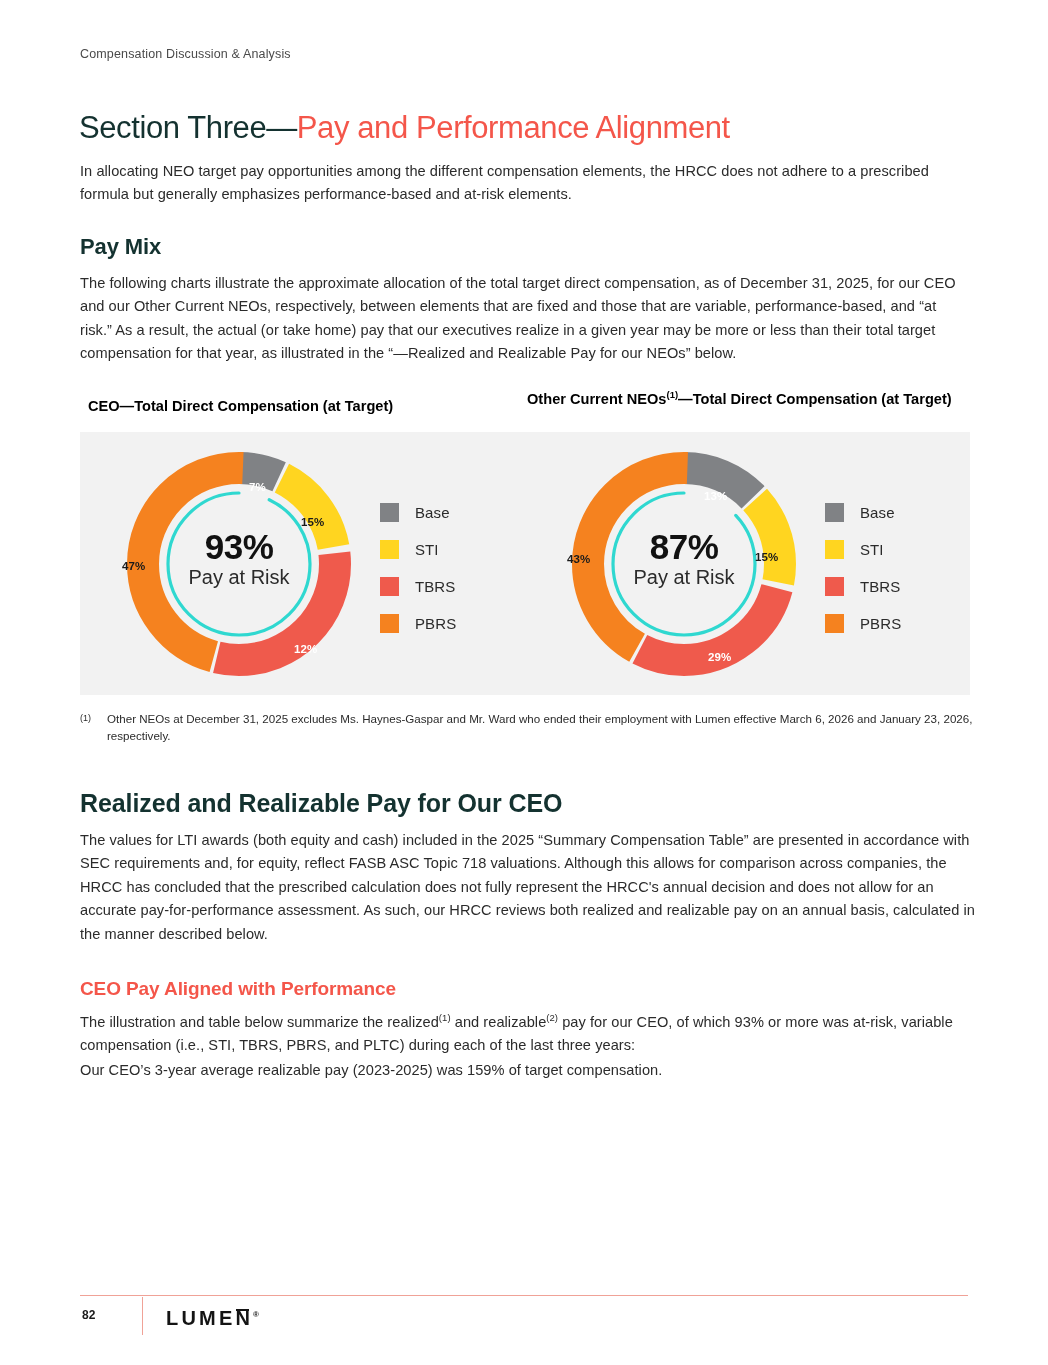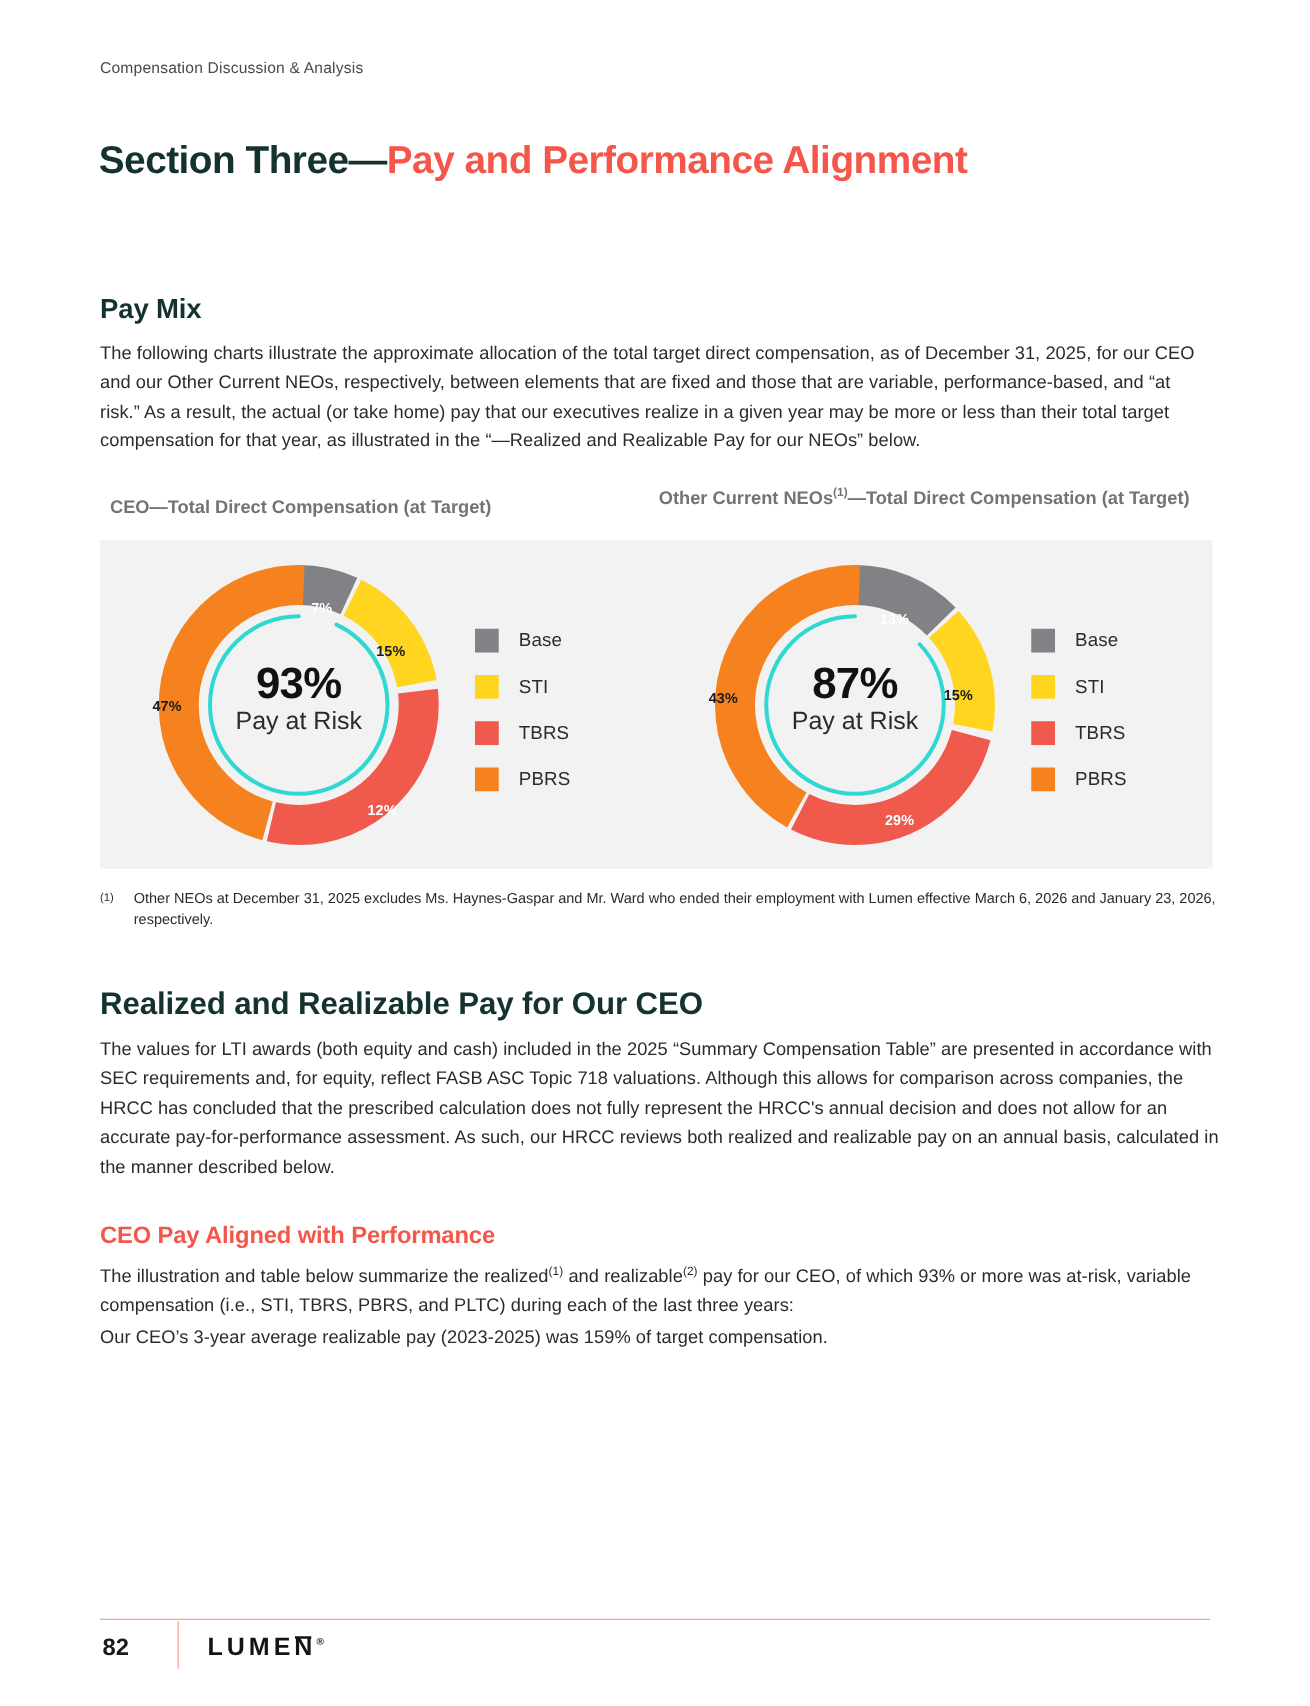--- a/index.html
+++ b/index.html
@@ -32,21 +32,21 @@
     color: #4a4a4a;
     font-family: "Liberation Sans", sans-serif;
   }
 
   
   .section-title {
     position: absolute;
     left: 79px;
     top: 88px;
     font-size: 31px;
-    font-weight: bold;
+    font-weight: normal;
     letter-spacing: -.4px;
     line-height: 38px;
     white-space: nowrap;
   }
   .section-title .dark { color: #143230; }
   .section-title .accent { color: #f4564a; }
 
   
   .body-text {
     position: absolute;
@@ -67,21 +67,21 @@
 
   #intro-paragraph { left: 80px; top: 145px; width: 880px; }
   #pay-mix-heading { left: 80px; top: 216px; }
   #pay-mix-paragraph { left: 80px; top: 257px; width: 890px; }
 
   
   .chart-title {
     position: absolute;
     font-size: 14.6px;
     font-weight: bold;
-    color: #737373;
+    color: #000000;
     line-height: 22px;
   }
   #chart-title-ceo { left: 88px; top: 395px; }
   #chart-title-neo { left: 527px; top: 384px; width: 430px; }
   .chart-title sup { font-size: 9.5px; vertical-align: super; }
 
   
   .chart-panel {
     position: absolute;
     left: 80px;
@@ -208,21 +208,21 @@
     left: 142px;
     top: 1297px;
     width: 1px;
     height: 38px;
     background: #f0a297;
   }
   .page-number {
     position: absolute;
     left: 82px;
     top: 1308px;
-    font-size: 19px;
+    font-size: 12px;
     font-weight: bold;
     color: #1a1a1a;
   }
   .logo {
     position: absolute;
     left: 166px;
     top: 1307px;
     font-size: 20px;
     font-weight: bold;
     letter-spacing: 3.2px;
@@ -247,20 +247,21 @@
 <body>
 
 <div class="page">
 
   <div class="running-header">Compensation Discussion &amp; Analysis</div>
 
   <h1 class="section-title">
     <span class="dark">Section Three—</span><span class="accent">Pay and Performance Alignment</span>
   </h1>
 
+  <p class="body-text" id="intro-paragraph">In allocating NEO target pay opportunities among the different compensation elements, the HRCC does not adhere to a prescribed formula but generally emphasizes performance-based and at-risk elements.</p>
 
   <h2 class="h2" id="pay-mix-heading">Pay Mix</h2>
 
   <p class="body-text" id="pay-mix-paragraph">The following charts illustrate the approximate allocation of the total target direct compensation, as of December 31, 2025, for our CEO and our Other Current NEOs, respectively, between elements that are fixed and those that are variable, performance-based, and “at risk.” As a result, the actual (or take home) pay that our executives realize in a given year may be more or less than their total target compensation for that year, as illustrated in the “—Realized and Realizable Pay for our NEOs” below.</p>
 
   <div class="chart-title" id="chart-title-ceo">CEO—Total Direct Compensation (at Target)</div>
 
   <div class="chart-title" id="chart-title-neo"><span>Other Current NEOs</span><sup>(1)</sup><span>—Total Direct Compensation (at Target)</span></div>
 
   <div class="chart-panel">

